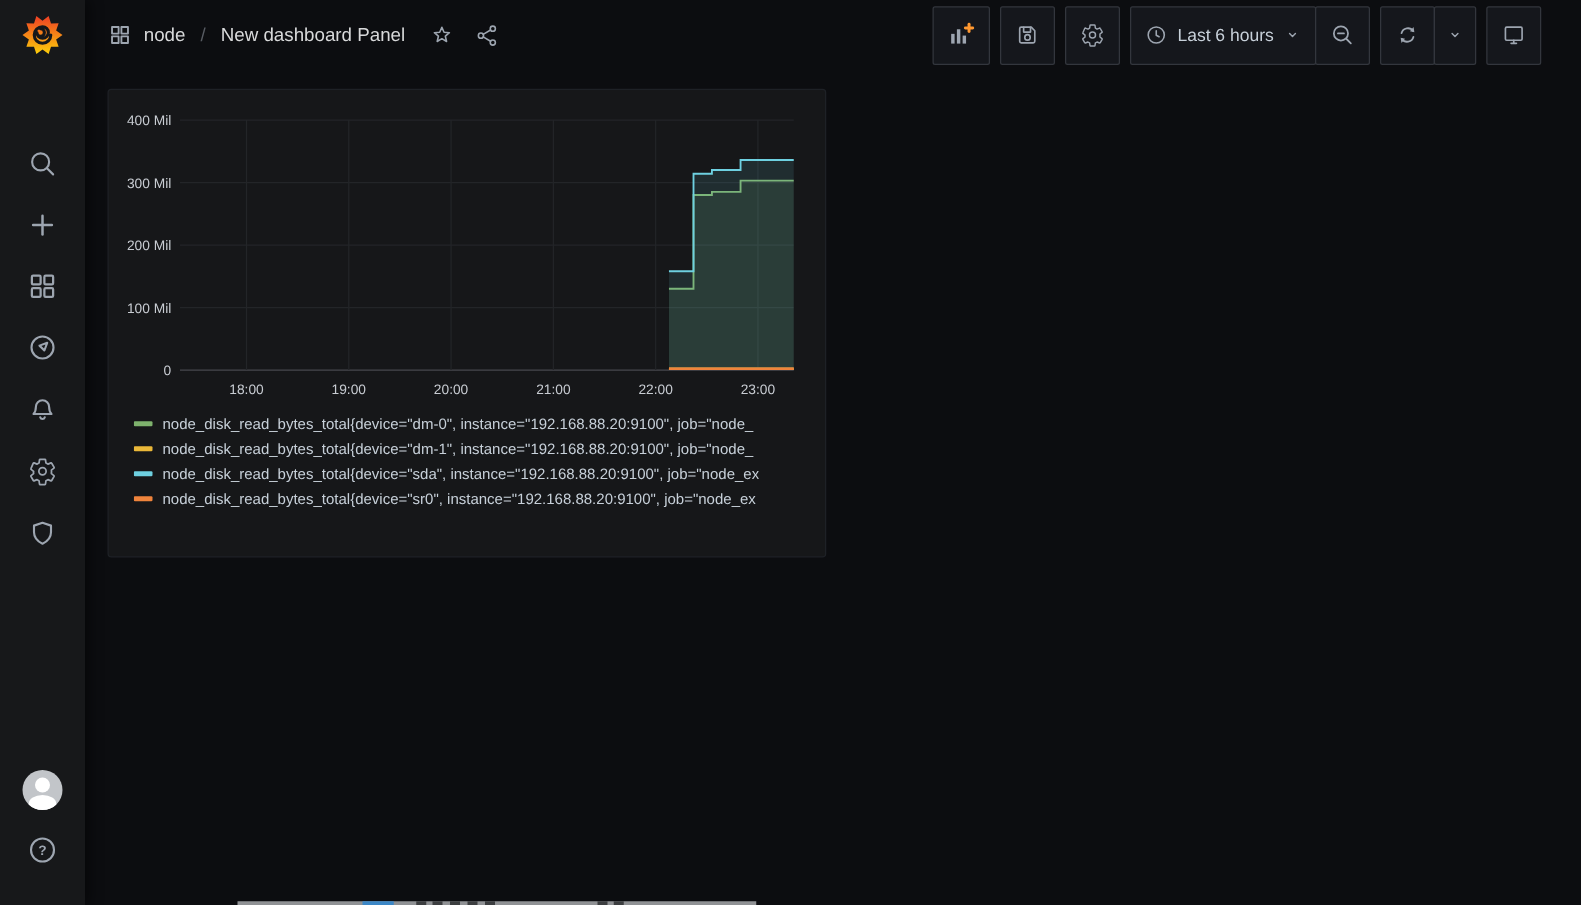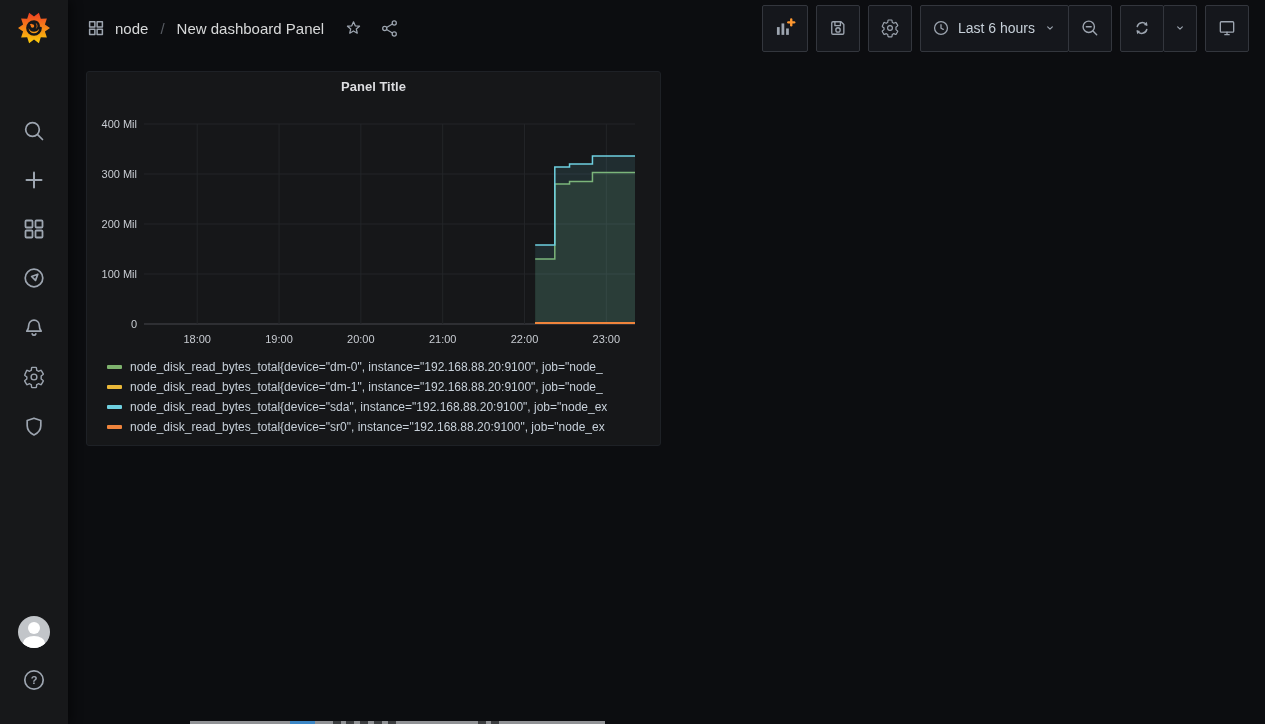--- a/index.html
+++ b/index.html
@@ -13,21 +13,21 @@
   .logo-btn { position:absolute; top:8px; left:0; width:68px; height:40px;
     display:flex; align-items:center; justify-content:center; cursor:pointer; }
   .side-item { position:absolute; left:0; width:68px; height:44px;
     display:flex; align-items:center; justify-content:center; cursor:pointer; }
   .icon { display:inline-flex; align-items:center; justify-content:center; }
   .icon svg { stroke:#9da5b0; fill:none; stroke-width:1.7; stroke-linecap:round; stroke-linejoin:round; }
 
   
   .main { position:relative; flex:1; height:724px; background:#0c0d10; }
   .navbar { position:absolute; top:0; left:0; right:0; height:56px;
-    display:flex; align-items:center; padding:0 16px 0 19px; }
+    display:flex; align-items:center; padding:0 32px 0 19px; }
   .breadcrumb { display:flex; align-items:center; gap:10px; font-size:15px; }
   .crumb { color:#d8d9da; cursor:pointer; }
   .crumb-sep { color:#585c63; padding:0 2px; }
   .nav-icon-btn { width:30px; height:30px; display:flex; align-items:center;
     justify-content:center; cursor:pointer; margin-left:6px; border-radius:2px; }
   .toolbar { margin-left:auto; display:flex; align-items:center; gap:8px; }
   .tb-btn { height:47px; min-width:42px; padding:0 11px; background:#15171c;
     border:1px solid #33363d; border-radius:2px; display:flex; align-items:center;
     justify-content:center; gap:8px; cursor:pointer; color:#c7d0d9; font-size:14px; }
   .tb-group { display:flex; align-items:stretch; }
@@ -275,23 +275,20 @@
                 <rect x="4" y="4.5" width="16" height="12.5" rx="1.2"></rect>
                 <line x1="12" y1="17" x2="12" y2="19.6"></line>
                 <line x1="9.4" y1="20" x2="14.6" y2="20"></line>
               </svg>
           </span>
         </div>
       </div>
     </div>
 
     <section class="panel">
-      <div class="panel-header">
-        <span class="panel-title">Panel Title</span>
-      </div>
       <div class="chart-wrap">
         <svg class="plot" id="plot-svg" width="573" height="250" viewBox="0 0 573 250">
             <line x1="57" y1="224" x2="548" y2="224" class="axisline"></line>
             <text x="50" y="228" text-anchor="end" class="ylab">0</text>
             <line x1="57" y1="174" x2="548" y2="174" class="grid"></line>
             <text x="50" y="178" text-anchor="end" class="ylab">100 Mil</text>
             <line x1="57" y1="124" x2="548" y2="124" class="grid"></line>
             <text x="50" y="128" text-anchor="end" class="ylab">200 Mil</text>
             <line x1="57" y1="74" x2="548" y2="74" class="grid"></line>
             <text x="50" y="78" text-anchor="end" class="ylab">300 Mil</text>

